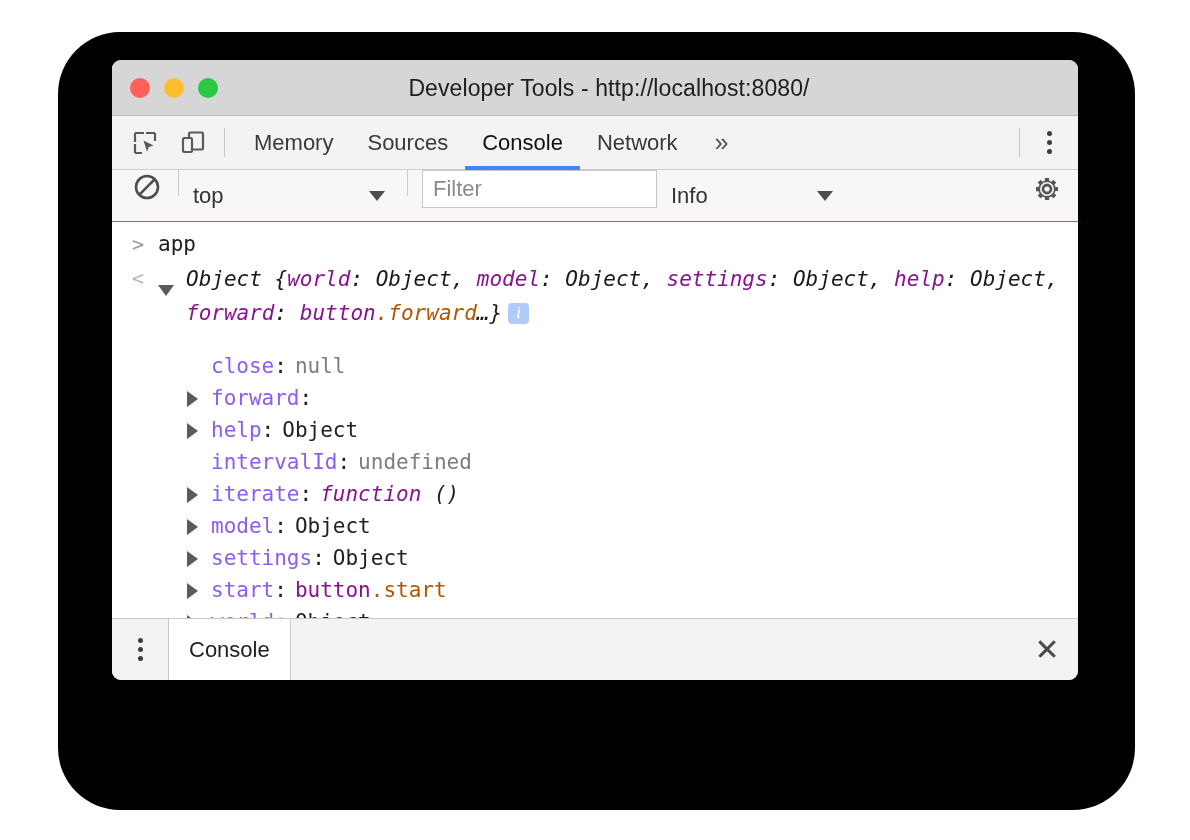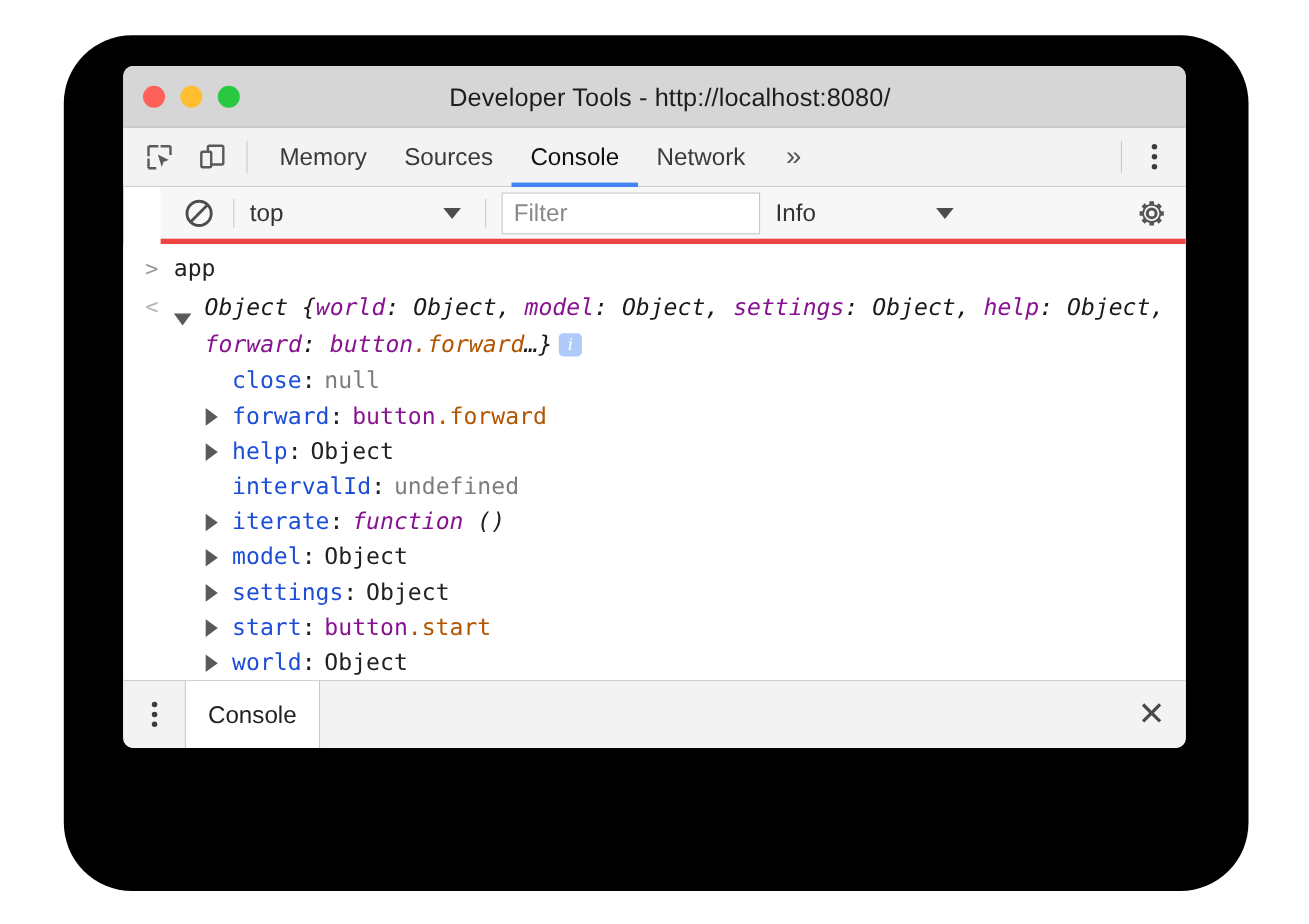--- a/index.html
+++ b/index.html
@@ -82,25 +82,24 @@
   .tab.more { font-size: 25px; color: #555; padding: 0 20px; letter-spacing: -2px; }
   .tb-right { margin-left: auto; display: flex; align-items: center; padding-right: 12px; }
   .kebab { width: 34px; height: 34px; display: flex; flex-direction: column;
            align-items: center; justify-content: center; gap: 4px; cursor: pointer; }
   .kebab i { width: 5px; height: 5px; border-radius: 50%; background: #3c3c3c; display: block; }
 
   
   #ctoolbar {
     height: 52px;
     background: #f7f7f7;
-    border-bottom: 5px solid #ef4444;
-    display: flex; align-items: center;
+    border-bottom: 1px solid #ef4444;
+    display: flex; 
     padding: 0 12px 0 18px;
     flex: 0 0 auto;
-    margin-left: 34px;
   }
   .ctool-sep { width: 1px; height: 26px; background: #cacaca; margin: 0 14px; }
   .ctx-select {
     display: flex; align-items: center; width: 200px; cursor: pointer;
   }
   .ctx-select .label { font-size: 22px; color: #333; }
   .caret {
     margin-left: auto; margin-right: 8px;
     width: 0; height: 0; border-left: 8px solid transparent;
     border-right: 8px solid transparent; border-top: 10px solid #4d4d4d;
@@ -160,21 +159,21 @@
     display: inline-block; width: 21px; height: 21px; border-radius: 4px;
     background: #aecbfa; color: #ffffff; font-style: italic;
     font-size: 15px; line-height: 21px; text-align: center;
     font-family: "DejaVu Serif", serif; vertical-align: 2px; margin-left: 6px;
   }
 
   
   .prow { display: flex; align-items: baseline; padding-left: 75px; height: 32px; }
   .prow .disc { flex: 0 0 24px; }
   .disc .tri { margin-right: 0; }
-  .pname { color: #1d4ed8; }
+  .pname { color: #8b5cf6; margin-top: 20px; }
   .pcolon { color: #202124; }
   .pval { color: #202124; margin-left: 8px; }
   .pval.null, .pval.undef { color: #7d7d7d; }
   .pval.fn { color: #881391; font-style: italic; }
   .pval.fn .paren { color: #202124; font-style: italic; }
   .pval.btn .b1 { color: #881391; }
   .pval.btn .b2 { color: #b25500; }
 
   
   #drawer {
@@ -296,21 +295,20 @@
       <span class="disc"></span>
       <span class="pname">close</span>
         <span class="pcolon">:</span>
       <span class="pval null">null</span>
     </div>
 
     <div class="prow">
       <span class="disc"><span class="tri"></span></span>
       <span class="pname">forward</span>
         <span class="pcolon">:</span>
-      <span class="pval btn"><span class="b1">button</span><span class="b2">.forward</span></span>
     </div>
 
     <div class="prow">
       <span class="disc"><span class="tri"></span></span>
       <span class="pname">help</span>
         <span class="pcolon">:</span>
       <span class="pval">Object</span>
     </div>
 
     <div class="prow">

